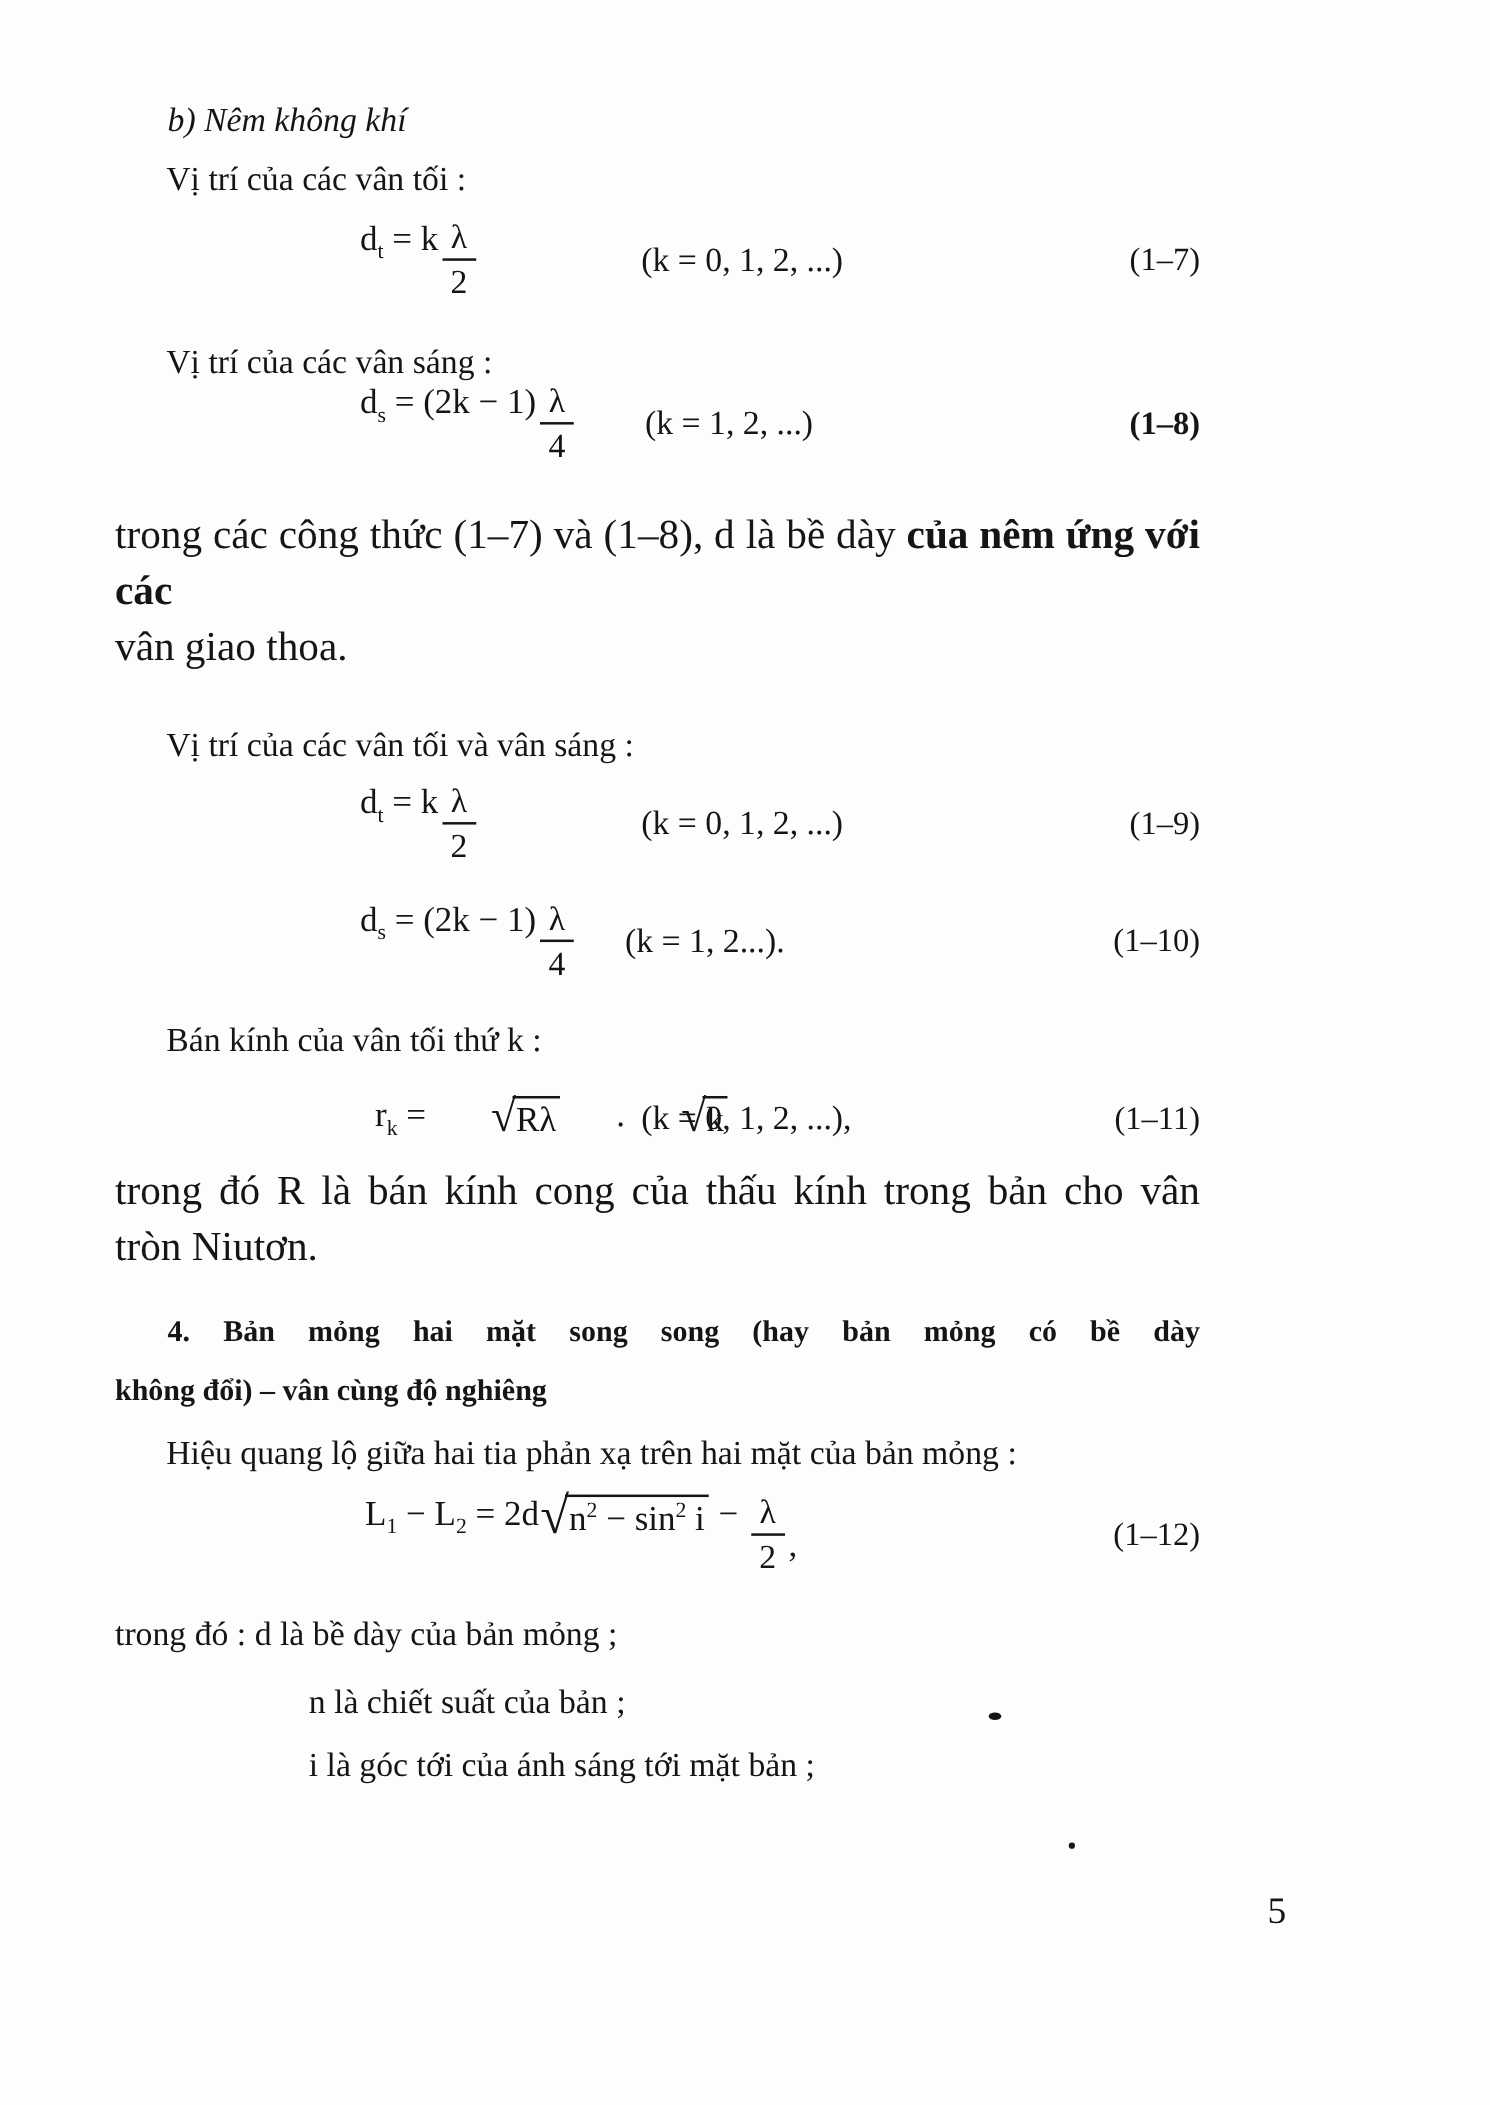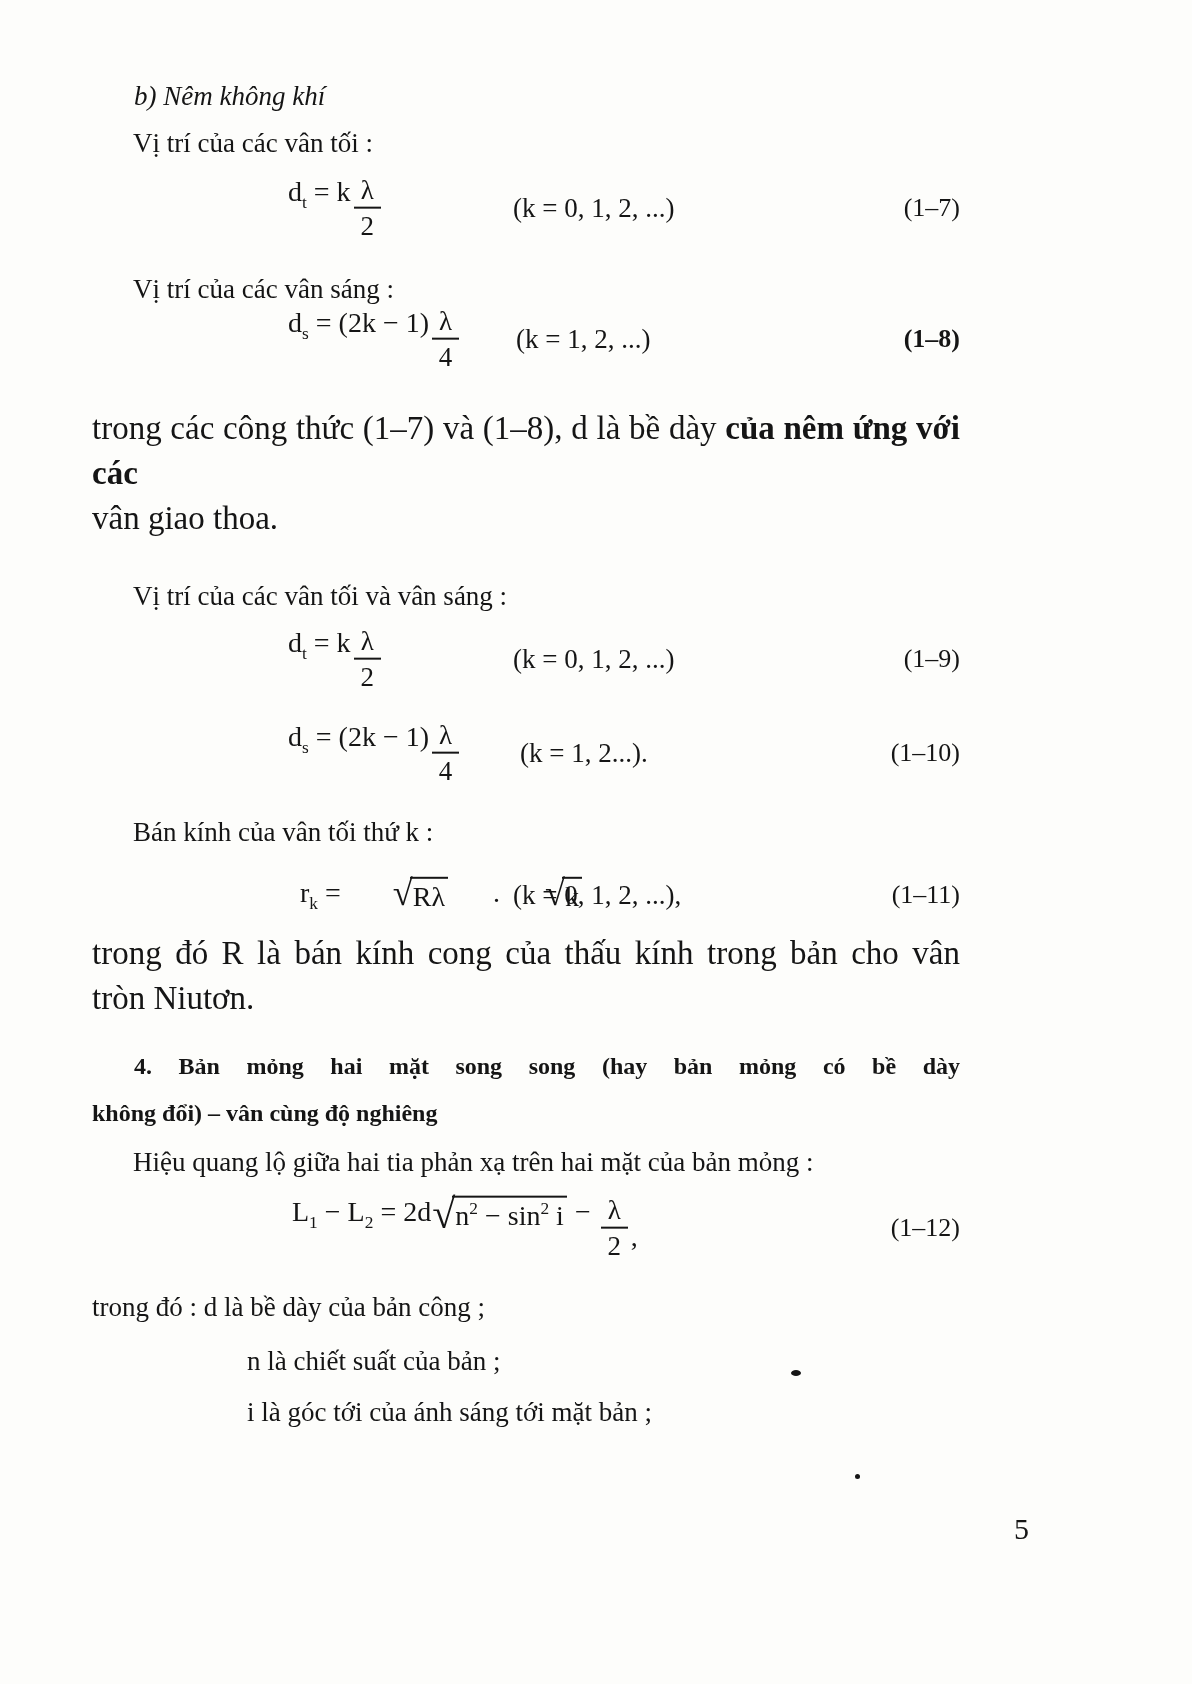--- a/index.html
+++ b/index.html
@@ -117,21 +117,21 @@
   </div>
 
   <div class="eq-row" style="top:707px;height:92px;">
     <span class="eq-formula" style="left:196px;">
       <span class="eq-main"><span>d</span><sub>s</sub><span> = (2k − 1)</span></span>
       <span class="frac">
           <span class="num">λ</span>
           <span class="den">4</span>
         </span>
     </span>
-    <span class="eq-range" style="left:428px;">(k = 1, 2...).</span>
+    <span class="eq-range" style="left:408px;">(k = 1, 2...).</span>
     <span class="eq-tag">(1–10)</span>
   </div>
 
   <div class="abs txt" style="left:133px;top:816px;">Bán kính của vân tối thứ k :</div>
 
   <div class="eq-row" style="top:869px;height:52px;">
     <span class="eq-formula" style="left:208px;gap:44px;">
       <span class="eq-main"><span>r</span><sub>k</sub><span> = </span></span>
       <span class="sqrt">
           <span class="rad">√</span>
@@ -169,21 +169,21 @@
       <span class="eq-main"> − </span>
       <span class="frac">
           <span class="num">λ</span>
           <span class="den">2</span>
         </span>
       <span class="eq-comma">,</span>
     </span>
     <span class="eq-tag">(1–12)</span>
   </div>
 
-  <div class="abs txt" style="left:92px;top:1291px;">trong đó : d là bề dày của bản công ;</div>
+  <div class="abs txt" style="left:92px;top:1291px;">trong đó : d là bề dày của bản mỏng ;</div>
   <div class="abs txt" style="left:247px;top:1345px;font-family:Liberation Serif, serif;">n là chiết suất của bản ;</div>
   <div class="abs txt" style="left:247px;top:1396px;">i là góc tới của ánh sáng tới mặt bản ;</div>
 
   <div class="abs page-number" style="left:1014px;top:1512px;">5</div>
 
   <div class="speck" style="left:791px;top:1370px;width:10px;height:6px;"></div>
   <div class="speck" style="left:855px;top:1474px;width:5px;height:5px;"></div>
 
 </div>
 

